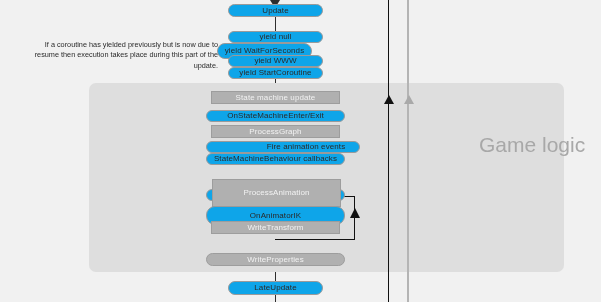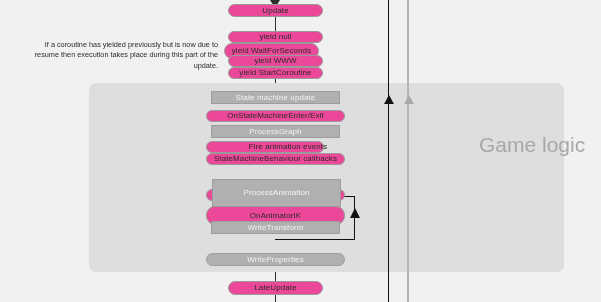--- a/index.html
+++ b/index.html
@@ -23,21 +23,21 @@
     display: flex;
     align-items: center;
     justify-content: center;
     font-size: 8px;
     line-height: 1;
     white-space: nowrap;
     letter-spacing: 0.1px;
     z-index: 6;
   }
   .node.white {
-    background: #ec4899;
+    background: #0ea5e9;
     border: 1px solid #9a9a9a;
     border-radius: 9px;
     color: #2a2a2a;
   }
   .node.gray {
     background: #b0b0b0;
     border: 1px solid #9d9d9d;
     color: #f2f2f2;
     border-radius: 0;
   }
@@ -149,40 +149,40 @@
   <div class="rail gray" style="left:407px; top:0px; height:302px;"></div>
   <div class="arrow-up gray" style="left:404px; top:95px;"></div>
 
   <div class="node white" style="left:228px; top:4px; width:95px; height:13px;">
     <span>Update</span>
   </div>
 
   <div class="node white" style="left:228px; top:31px; width:95px; height:12px;justify-content:center;">
     <span>yield null</span>
   </div>
-  <div class="node white" style="left:224px; top:43px; width:95px; height:16px;">
+  <div class="node white" style="left:217px; top:43px; width:95px; height:16px;">
     <span>yield WaitForSeconds</span>
   </div>
   <div class="node white" style="left:228px; top:55px; width:95px; height:12px;">
     <span>yield WWW</span>
   </div>
   <div class="node white" style="left:228px; top:67px; width:95px; height:12px;">
     <span>yield StartCoroutine</span>
   </div>
 
   <div class="node gray" style="left:211px; top:91px; width:129px; height:13px;">
     <span>State machine update</span>
   </div>
   <div class="node white" style="left:206px; top:110px; width:139px; height:12px;">
     <span>OnStateMachineEnter/Exit</span>
   </div>
   <div class="node gray" style="left:211px; top:125px; width:129px; height:13px;justify-content:center;">
     <span>ProcessGraph</span>
   </div>
-  <div class="node white" style="left:206px; top:141px; width:118px; height:12px;padding-left:46px;">
+  <div class="node white" style="left:206px; top:141px; width:154px; height:12px;padding-left:46px;">
     <span>Fire animation events</span>
   </div>
   <div class="node white" style="left:206px; top:153px; width:139px; height:12px;">
     <span>StateMachineBehaviour callbacks</span>
   </div>
   <div class="node white" style="left:206px; top:165px; width:139px; height:12px;margin-top:24px;">
     <span>OnAnimatorMove</span>
   </div>
   <div class="node gray" style="left:212px; top:179px; width:129px; height:28px;">
     <span>ProcessAnimation</span>

